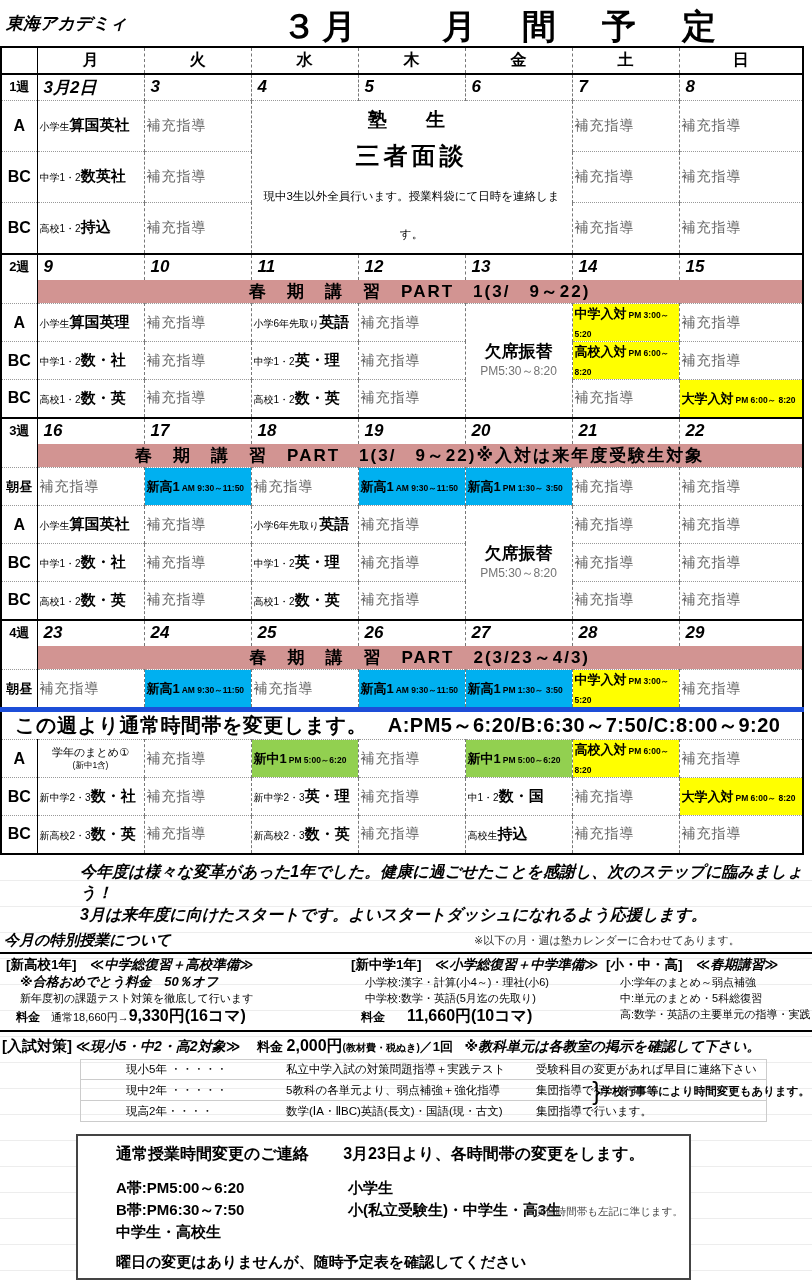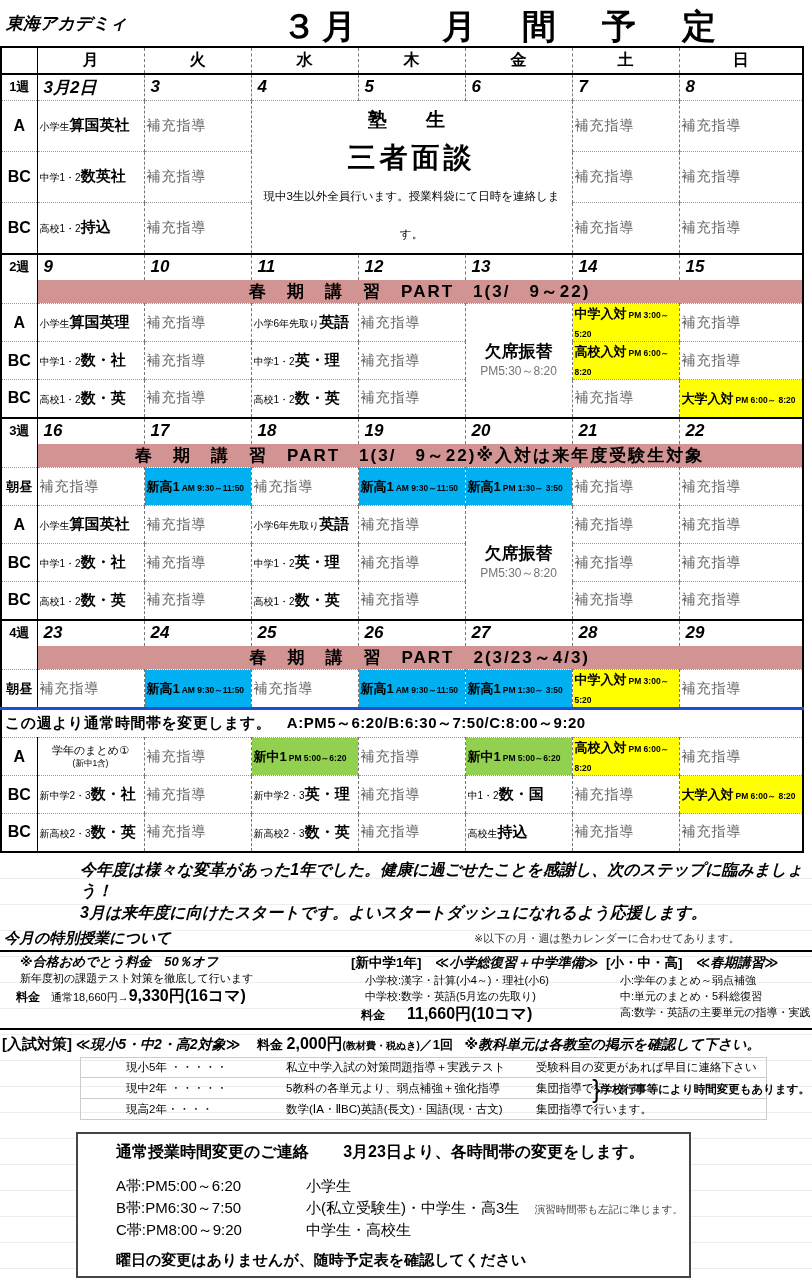--- a/index.html
+++ b/index.html
@@ -30,26 +30,26 @@
   td.lesson-cell .main { font-size:13px; font-weight:bold; }
   td.lesson-cell .time { font-size:8.5px; font-weight:bold; margin-left:2px; }
   td.bg-yellow { background:var(--yellow); }
   td.bg-blue   { background:var(--blue); }
   td.bg-green  { background:var(--green); }
   td.center-cell { text-align:center; }
   td.center-cell .main { font-size:11px; font-weight:normal; display:block; }
   td.center-cell .sub { font-size:8.5px; display:block; }
   td.mensetsu { text-align:center; vertical-align:top; }
   td.mensetsu .ln0 { font-size:19px; font-weight:bold; letter-spacing:10px; line-height:38px; }
-  td.mensetsu .ln1 { font-size:28px; font-weight:bold; letter-spacing:4px; line-height:38px; }
+  td.mensetsu .ln1 { font-size:24px; font-weight:bold; letter-spacing:4px; line-height:38px;font-family:Liberation Mono, monospace; }
   td.mensetsu .ln2 { font-size:11.5px; line-height:38px; }
   td.kesseki { text-align:center; }
   td.kesseki .ln0 { font-size:17px; font-weight:bold; display:block; }
   td.kesseki .ln1 { font-size:12px; color:#737373; display:block; }
-  tr.noticerow td { border-top:3px solid #1d4ed8; height:29px; font-size:15px; font-weight:bold; padding-left:3px; letter-spacing:0.5px; }
+  tr.noticerow td { border-top:5px solid #1d4ed8; height:29px; font-size:20px; font-weight:bold; padding-left:13px; letter-spacing:0.5px; }
   
   .sheet { background:repeating-linear-gradient(to bottom,#fff 0,#fff 25px,#ededed 25px,#ededed 26px); }
   .msg { padding:6px 0 2px 80px; font-size:16px; font-weight:bold; font-style:italic; line-height:1.35; }
   .sp-title-row { display:flex; align-items:center; padding:4px 0 2px 4px; }
   .sp-title { font-size:15px; font-weight:bold; font-style:italic; width:470px; }
   .sp-note { font-size:11px; color:#333; }
   .spbox { border-top:2px solid #000; border-bottom:2px solid #000; display:flex; padding:2px 0 3px 2px; min-height:64px; }
   .spcol { padding:0 4px; }
   .spcol1 { width:345px; }
   .spcol2 { width:255px; }
@@ -76,21 +76,21 @@
   .exrow .desc { width:250px; font-size:11.5px; }
   .exrow .extra { font-size:11.5px; }
   .exside { position:absolute; right:2px; top:44px; font-size:11.5px; font-weight:bold; white-space:nowrap; }
   .exside .brace { font-size:26px; font-weight:normal; vertical-align:middle; }
   
   .tbox-wrap { padding:10px 0 6px 76px; }
   .tbox { width:615px; border:2px solid #444; background:#fff; padding:8px 10px 6px 38px; }
   .tbox-title { font-size:16px; font-weight:bold; }
   .tbox-title .sub { margin-left:30px; }
   .tbands { margin-top:12px; position:relative; }
-  .tband { display:flex; font-size:15px; font-weight:normal; line-height:22px; }
+  .tband { display:flex; font-size:15px; font-weight:bold; line-height:22px;gap:42px; }
   .tband .band { width:190px; }
   .tband .tgt { white-space:nowrap; }
   .tside { position:absolute; right:-4px; top:28px; font-size:10.5px; color:#444; }
   .tbox-foot { text-align:left; font-size:15px; font-weight:bold; margin-top:10px; }
 </style>
 </head>
 <body style="--pink: #d29492; --yellow: #ffff00; --blue: #00b0f0; --green: #92d050;">
 
 <div class="hdr">
   <div class="school">東海アカデミィ</div>
@@ -325,20 +325,21 @@
     <div>3月は来年度に向けたスタートです。よいスタートダッシュになれるよう応援します。</div>
   </div>
 
   <div class="sp-title-row">
     <div class="sp-title">今月の特別授業について</div>
     <div class="sp-note">※以下の月・週は塾カレンダーに合わせてあります。</div>
   </div>
 
   <div class="spbox">
     <div class="spcol spcol1">
+      <div class="sphead"><span>[新高校1年]</span>　<span class="gmt">≪中学総復習＋高校準備≫</span></div>
       <div class="spline off">※合格おめでとう料金　50％オフ</div>
       <div class="spline">新年度初の課題テスト対策を徹底して行います</div>
       <div class="spfee"><span class="lbl">料金</span>　<span>通常18,660円→</span><span class="big">9,330円(16コマ)</span></div>
     </div>
     <div class="spcol spcol2">
       <div class="sphead"><span>[新中学1年]</span>　<span class="gmt">≪小学総復習＋中学準備≫</span></div>
       <div class="spline">小学校:漢字・計算(小4～)・理社(小6)</div>
       <div class="spline">中学校:数学・英語(5月迄の先取り)</div>
       <div class="spfee"><span class="lbl">料金</span>　　<span class="big">11,660円(10コマ)</span></div>
     </div>
@@ -387,21 +388,20 @@
       <div class="tbands">
         <div class="tband">
             <div class="band">A帯:PM5:00～6:20</div>
             <div class="tgt">小学生</div>
           </div>
           <div class="tband">
             <div class="band">B帯:PM6:30～7:50</div>
             <div class="tgt">小(私立受験生)・中学生・高3生</div>
           </div>
           <div class="tband">
-            <div class="band">C帯:PM8:00～9:20</div>
             <div class="tgt">中学生・高校生</div>
           </div>
           <div class="tside">演習時間帯も左記に準じます。</div>
       </div>
       <div class="tbox-foot">曜日の変更はありませんが、随時予定表を確認してください</div>
     </div>
   </div>
 
 </div>
 

